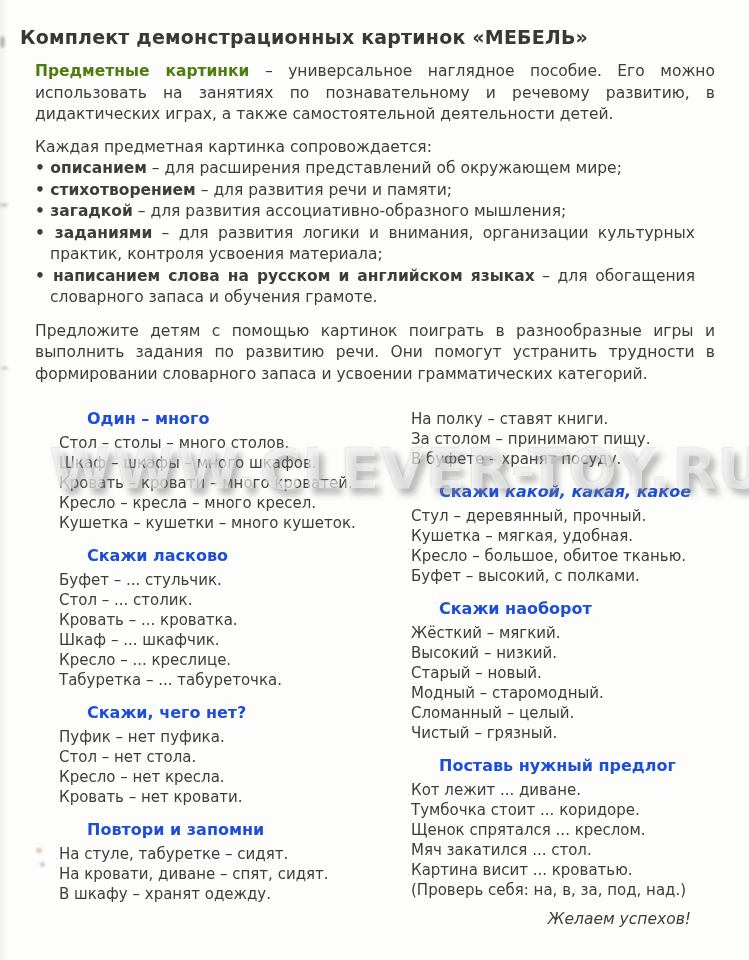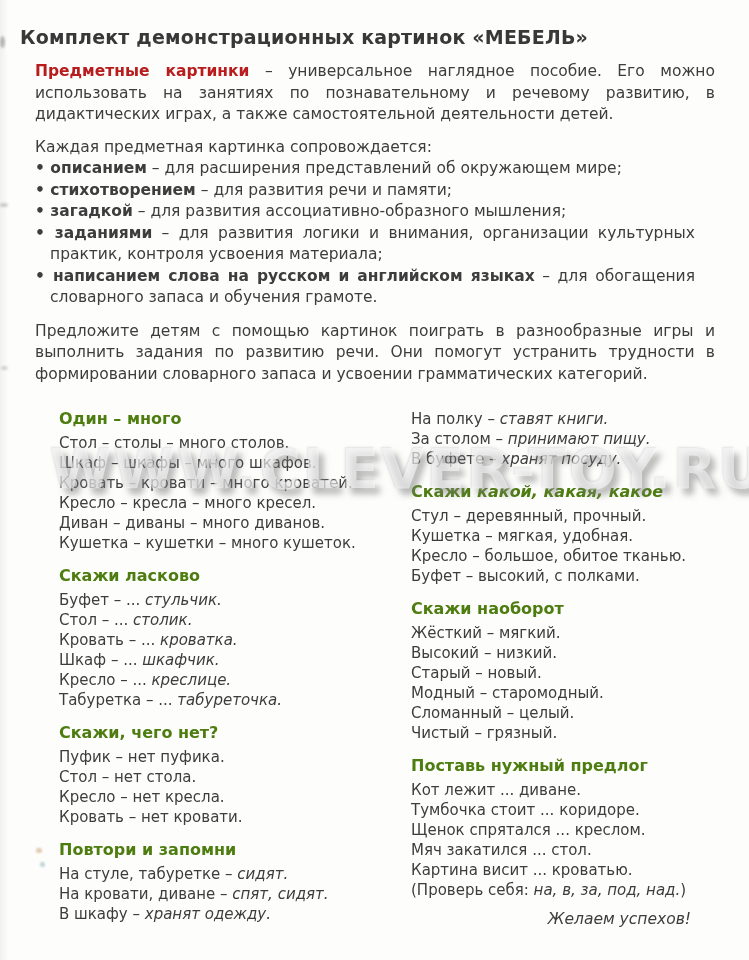--- a/index.html
+++ b/index.html
@@ -19,46 +19,46 @@
   .page-title{
     margin:0;padding:26px 20px 0 20px;
     font-size:19px;font-weight:bold;
     color:#383838;letter-spacing:0.2px;
   }
   .para{
     margin:13px 34px 0 35px;
     font-size:15.5px;line-height:21.5px;
     text-align:justify;
   }
-  .para b{color:#b91c1c;}
+  .para b{color:#4d7c0f;}
   .list-intro{margin-top:11px;text-align:left;}
   .bullet-list{margin:0 54px 0 35px;}
   .bullet{
     font-size:15.5px;line-height:21.5px;
     text-align:justify;
     padding-left:15px;text-indent:-15px;
   }
   .bullet .dot{font-weight:bold;}
   .closing{margin-top:12px;}
   .columns{
     display:flex;
     margin-top:24px;
     padding-left:59px;
   }
   .col-left{width:352px;flex:none;}
   .col-right{flex:1;padding-right:12px;}
   .section{margin-top:13px;}
   .section:first-child{margin-top:0;}
   .section-head{
     font-weight:bold;font-size:16px;line-height:20px;
-    margin-bottom:4px;color:#4d7c0f;
+    margin-bottom:4px;color:#1d4ed8;margin-left:28px;
   }
   .section-head .it{font-style:italic;}
   .ex-line{font-size:15px;line-height:20px;}
-  .ex-line .it{font-style:italic;}
+  .ex-line .it{}
   .wish{
     font-style:italic;
     font-size:15.5px;line-height:20px;
     text-align:right;
     padding-right:46px;
     margin-top:9px;
   }
   .watermark{
     position:absolute;
     left:50px;top:436px;
@@ -108,21 +108,20 @@
   <p class="para closing">Предложите детям с помощью картинок поиграть в разнообразные игры и выполнить задания по развитию речи. Они помогут устранить трудности в формировании словарного запаса и усвоении грамматических категорий.</p>
 
   <div class="columns">
     <div class="col-left" id="col-left">
         <div class="section">
           <div class="section-head"><span>Один – много</span></div>
           <div class="ex-line"><span>Стол – столы – много столов.</span></div>
           <div class="ex-line"><span>Шкаф – шкафы – много шкафов.</span></div>
           <div class="ex-line"><span>Кровать – кровати – много кроватей.</span></div>
           <div class="ex-line"><span>Кресло – кресла – много кресел.</span></div>
-          <div class="ex-line"><span>Диван – диваны – много диванов.</span></div>
           <div class="ex-line"><span>Кушетка – кушетки – много кушеток.</span></div>
         </div>
         <div class="section">
           <div class="section-head"><span>Скажи ласково</span></div>
           <div class="ex-line"><span>Буфет – ... </span><span class="it">стульчик.</span></div>
           <div class="ex-line"><span>Стол – ... </span><span class="it">столик.</span></div>
           <div class="ex-line"><span>Кровать – ... </span><span class="it">кроватка.</span></div>
           <div class="ex-line"><span>Шкаф – ... </span><span class="it">шкафчик.</span></div>
           <div class="ex-line"><span>Кресло – ... </span><span class="it">креслице.</span></div>
           <div class="ex-line"><span>Табуретка – ... </span><span class="it">табуреточка.</span></div>

